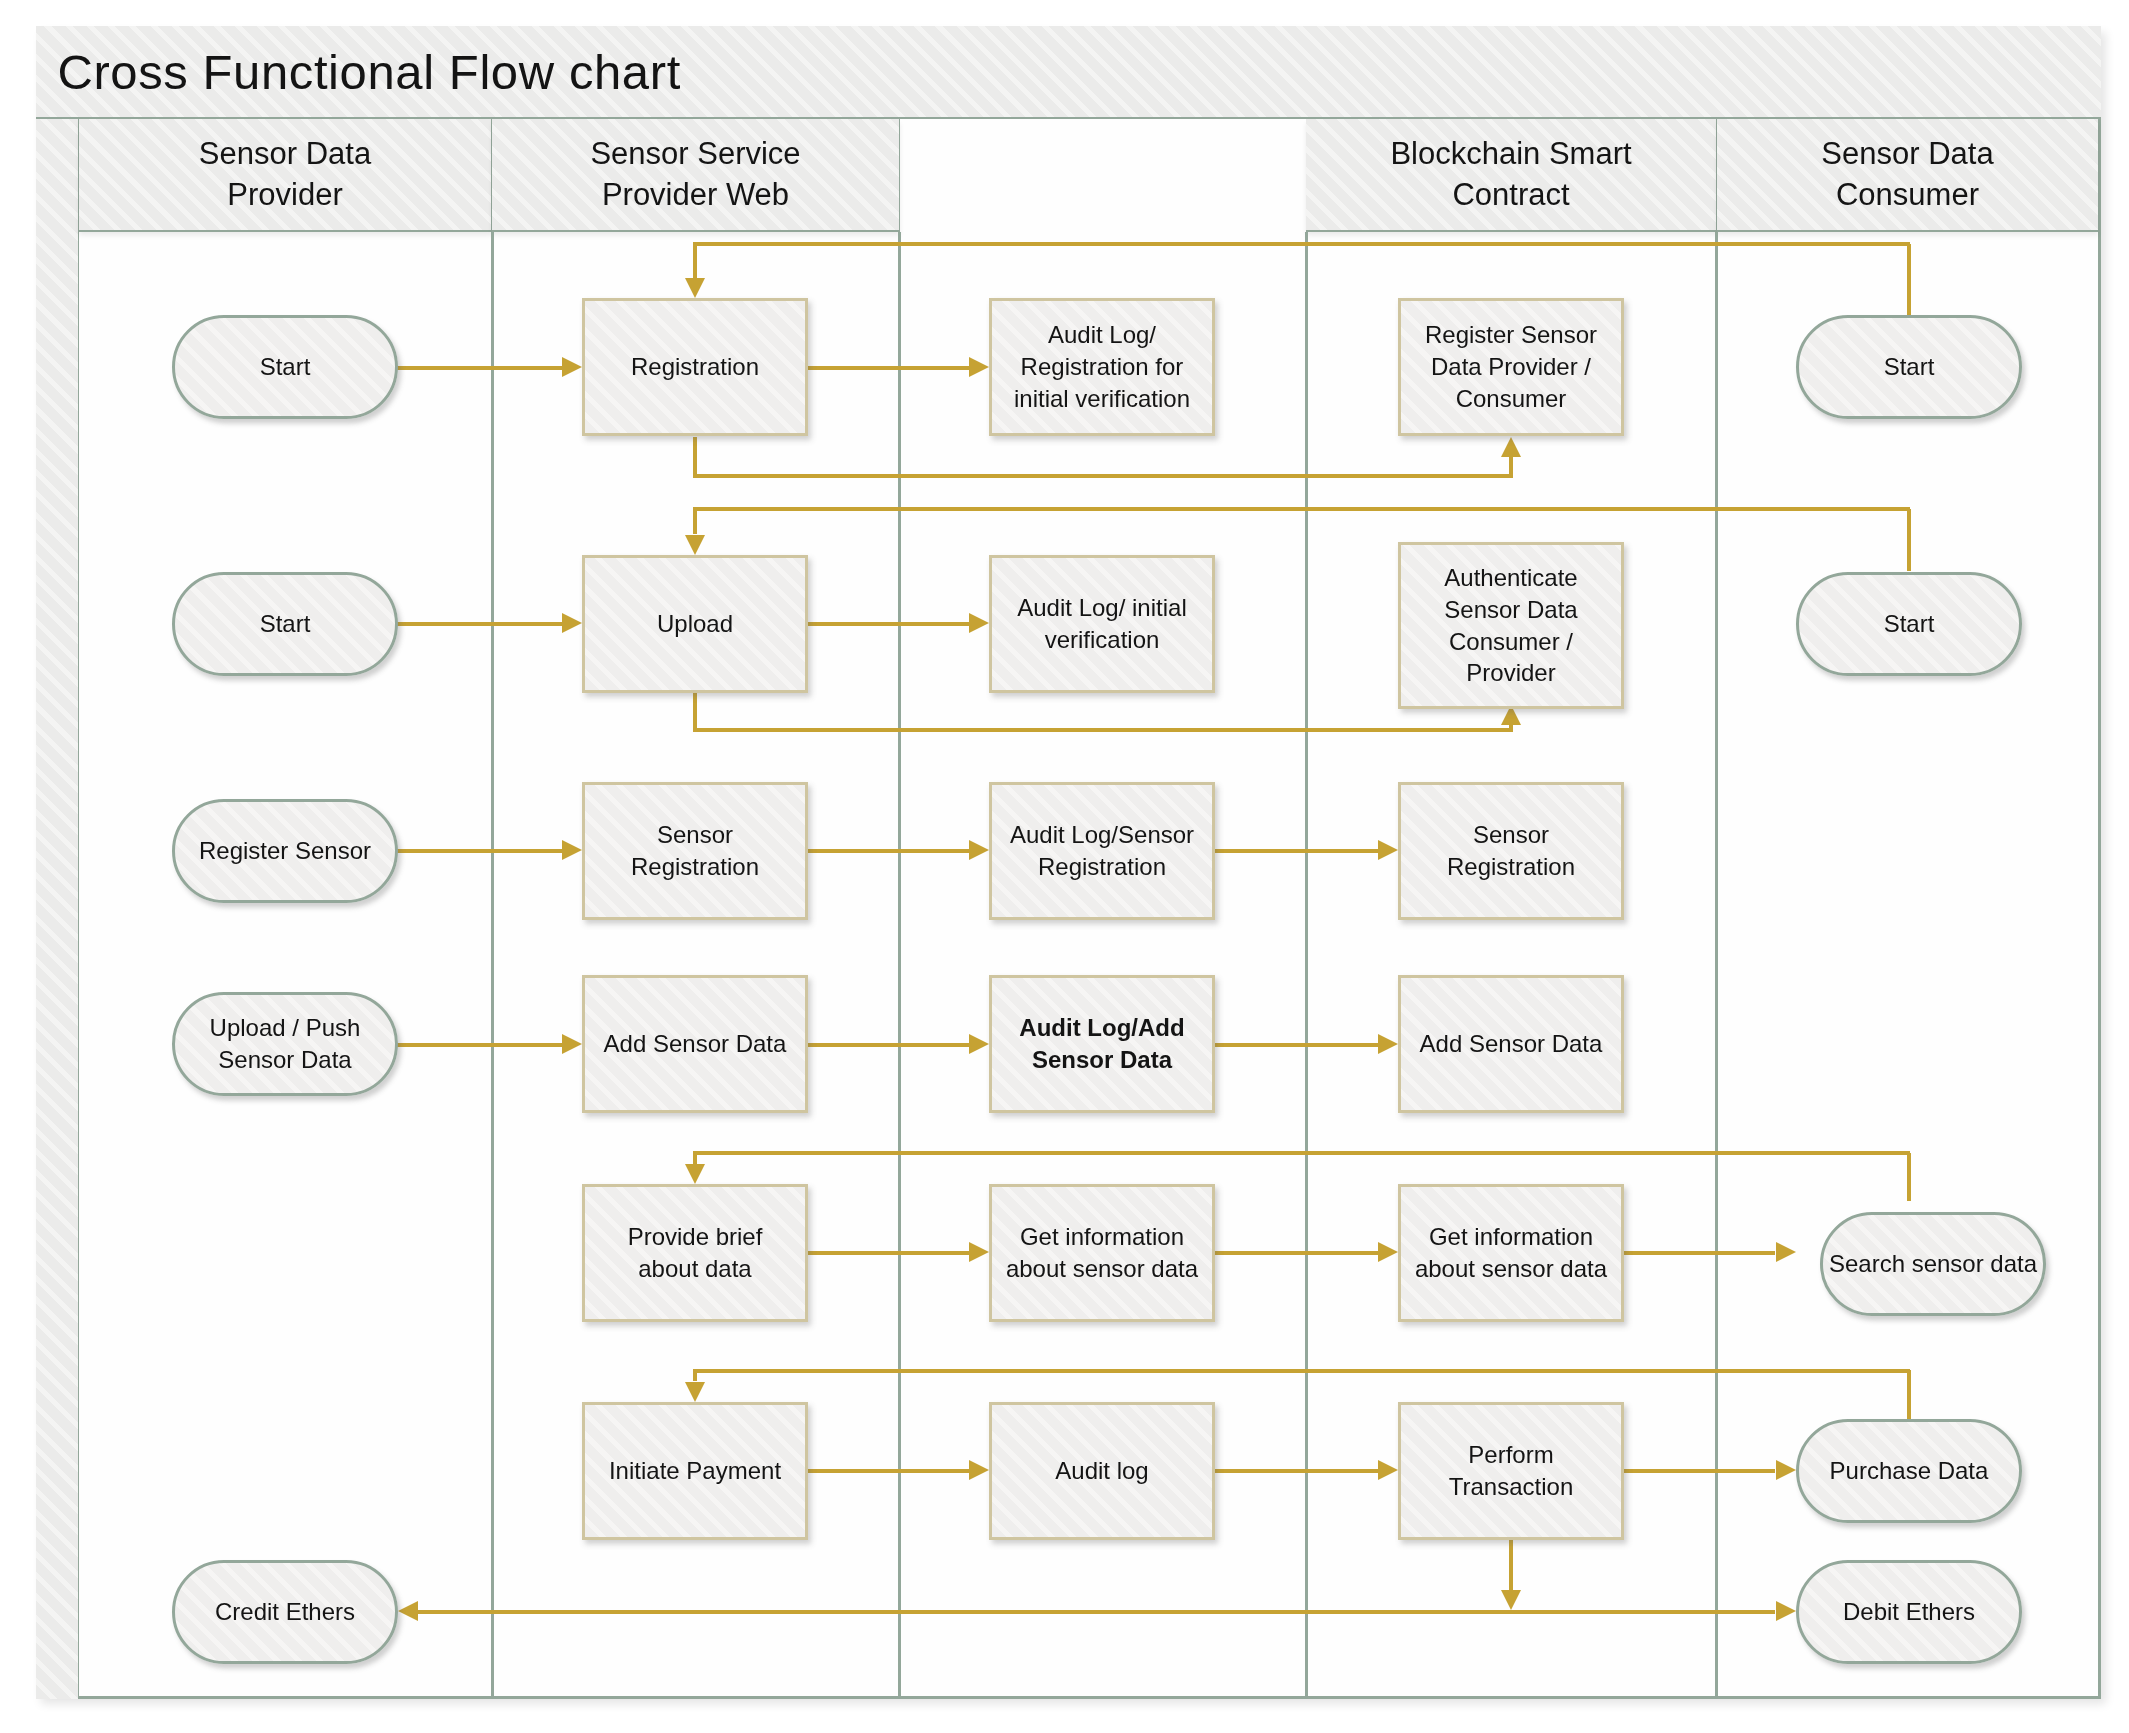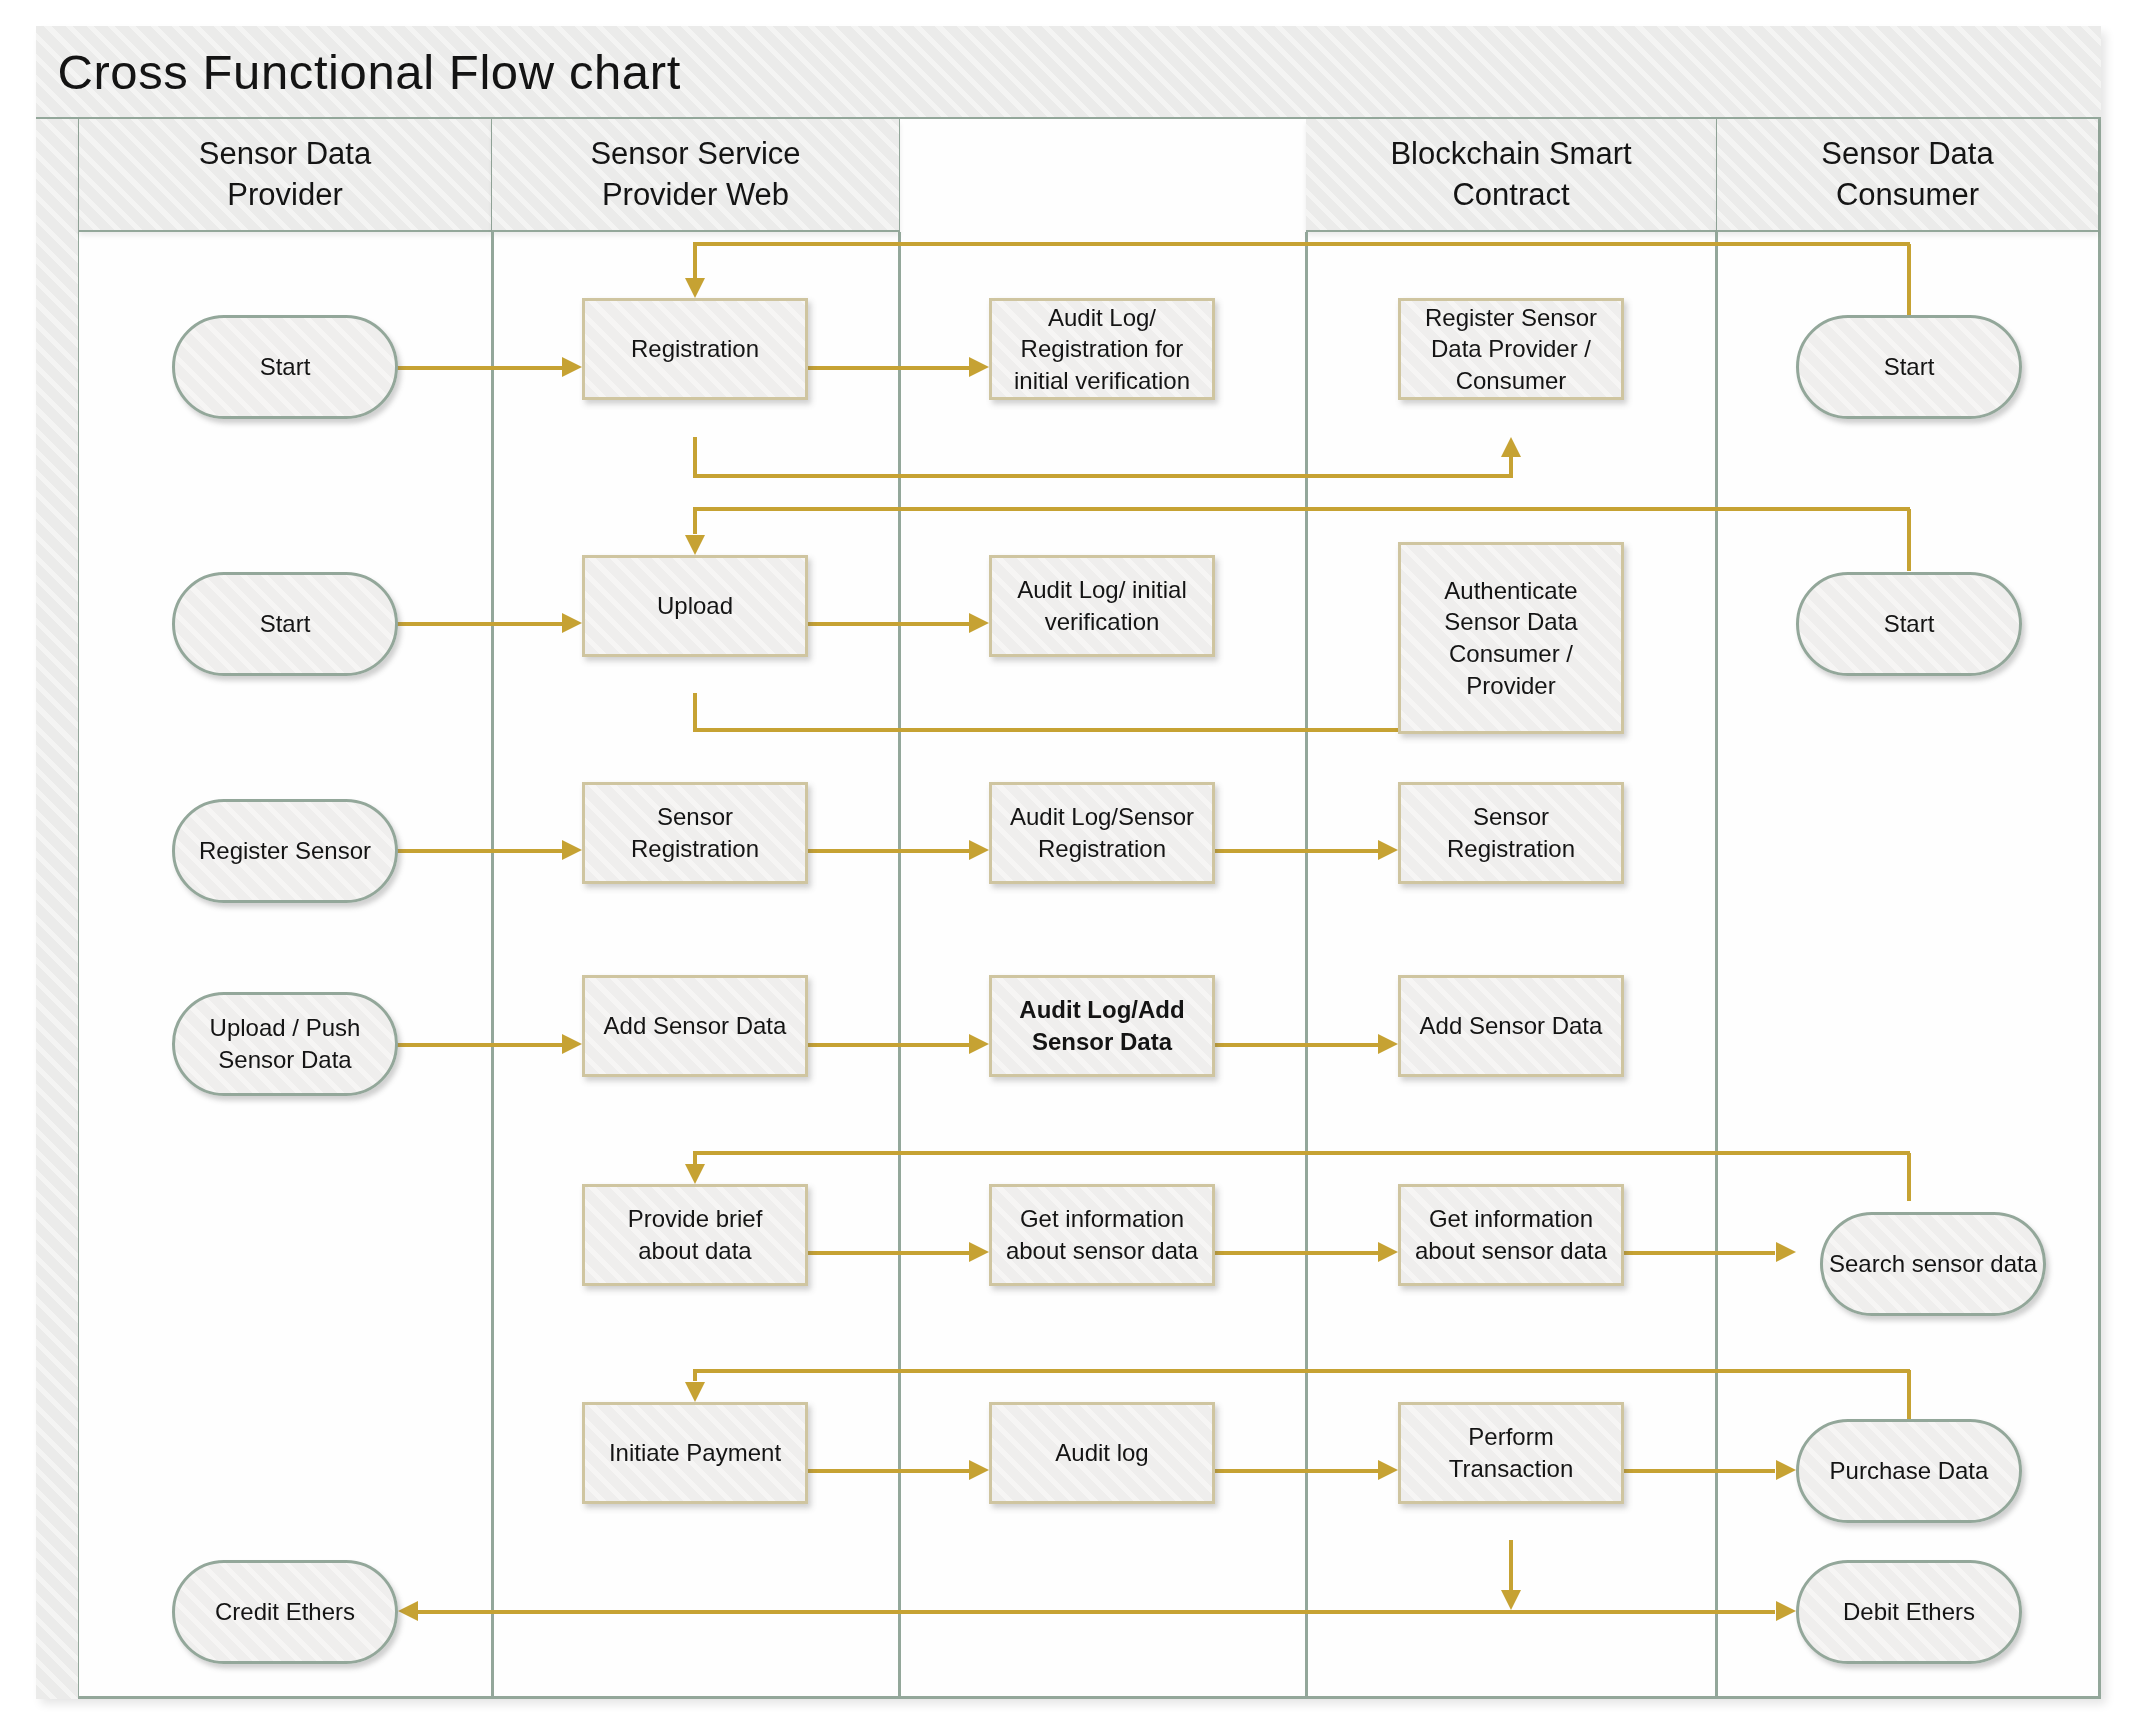--- a/index.html
+++ b/index.html
@@ -33,21 +33,21 @@
     box-shadow:0 3.8px 5px rgba(0,0,0,0.08);
   }
   .vdiv{position:absolute;top:232px;height:1467px;width:2.5px;background:#93a79a;}
   .node{
     position:absolute;box-sizing:border-box;display:flex;align-items:center;justify-content:center;
     text-align:center;font-size:24px;line-height:1.32;
     box-shadow:3.1px 4.4px 5.7px rgba(100,100,100,0.30);
   }
   .node span{white-space:pre-line;padding:3.8px;}
   .process{
-    width:226px;height:102px;border:3.1px solid #cfc5a0;
+    width:226px;height:138px;border:3.1px solid #cfc5a0;
     background:repeating-linear-gradient(45deg,#efeeed 0px,#efeeed 10px,#f6f5f4 10px,#f6f5f4 15px);
   }
   .terminator{
     width:226px;height:104px;border:3.8px solid #93a79a;border-radius:52px;
     background:repeating-linear-gradient(45deg,#efeeed 0px,#efeeed 10px,#f6f5f4 10px,#f6f5f4 15px);
   }
   .eh{position:absolute;height:3.8px;background:#c6a233;}
   .ev{position:absolute;width:3.8px;background:#c6a233;}
   .ar{position:absolute;width:0;height:0;border-style:solid;}
   .ar-r{border-width:10.7px 0 10.7px 20px;border-color:transparent transparent transparent #c6a233;}
@@ -179,21 +179,21 @@
   <div class="node terminator" style="left:172px;top:572px;">
       <span>Start</span>
     </div>
   <div class="node process" style="left:582px;top:555px;">
       <span>Upload</span>
     </div>
   <div class="node process" style="left:989px;top:555px;">
       <span>Audit Log/ initial
 verification</span>
     </div>
-  <div class="node process" style="left:1398px;top:542px;height:192px;">
+  <div class="node process" style="left:1398px;top:542px;height:167px;">
       <span>Authenticate
 Sensor Data
 Consumer /
 Provider</span>
     </div>
   <div class="node terminator" style="left:1796px;top:572px;">
       <span>Start</span>
     </div>
 
   <div class="node terminator" style="left:172px;top:799px;">

